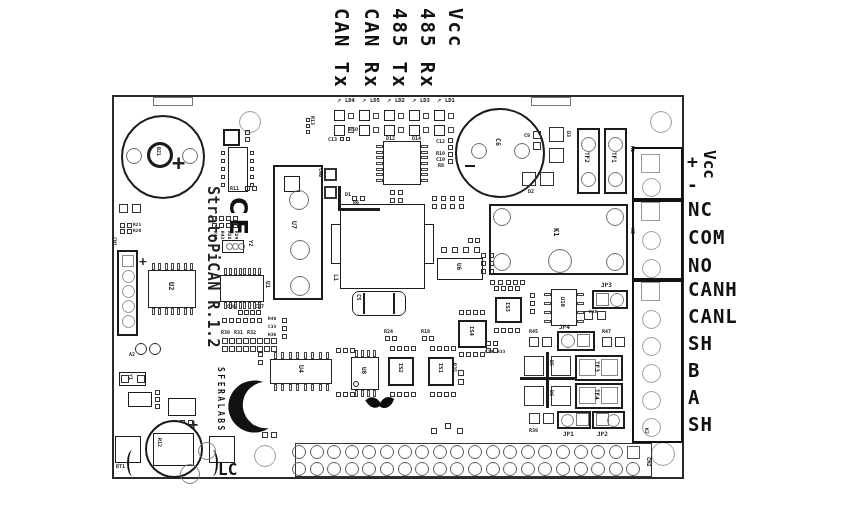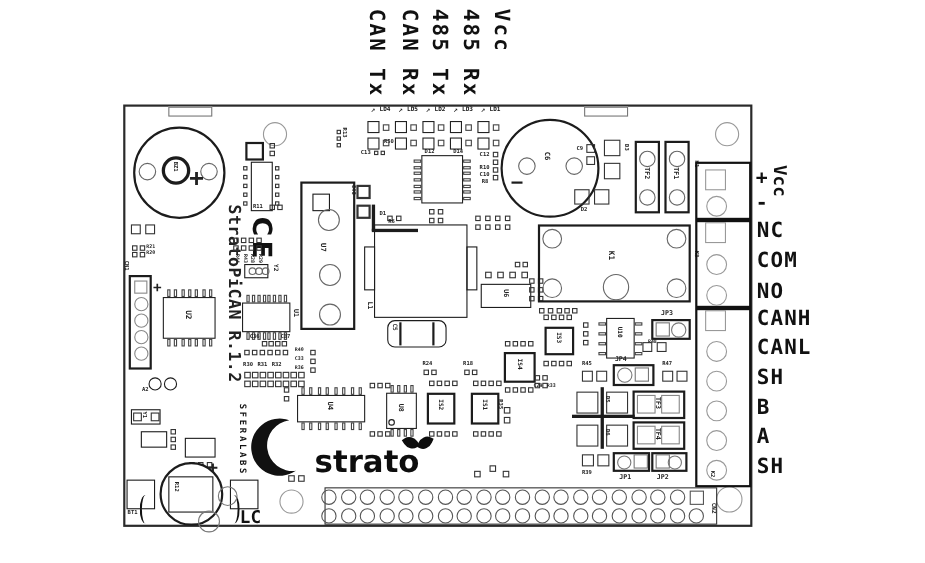--- a/index.html
+++ b/index.html
@@ -34,21 +34,20 @@
   <div class="abs rot90 boardname">StratoPiCAN R.1.2</div>
 
   <div class="abs rot90 cemark">CE</div>
 
   <div class="abs rot90 sfera">SFERALABS</div>
 
   <svg class="swoosh" width="58" height="60" viewBox="0 0 56 60">
     <path d="M40 6 A26 26 0 1 0 46 52 A22 22 0 1 1 40 6 Z" fill="#111"></path>
   </svg>
 
-  <div class="abs strato">strato</div>
   <div class="leaf leaf1"></div>
   <div class="leaf leaf2"></div>
 
   <div class="abs lc">LC</div>
 
   <div class="clip clipL"></div>
   <div class="clip clipR"></div>
 
   <div id="gen">
       <div class="abs" style="left: 239px; top: 111px; width: 22px; height: 22px; border: 1.3px solid rgb(153, 153, 153); border-radius: 50%; background: rgb(255, 255, 255);"></div>

